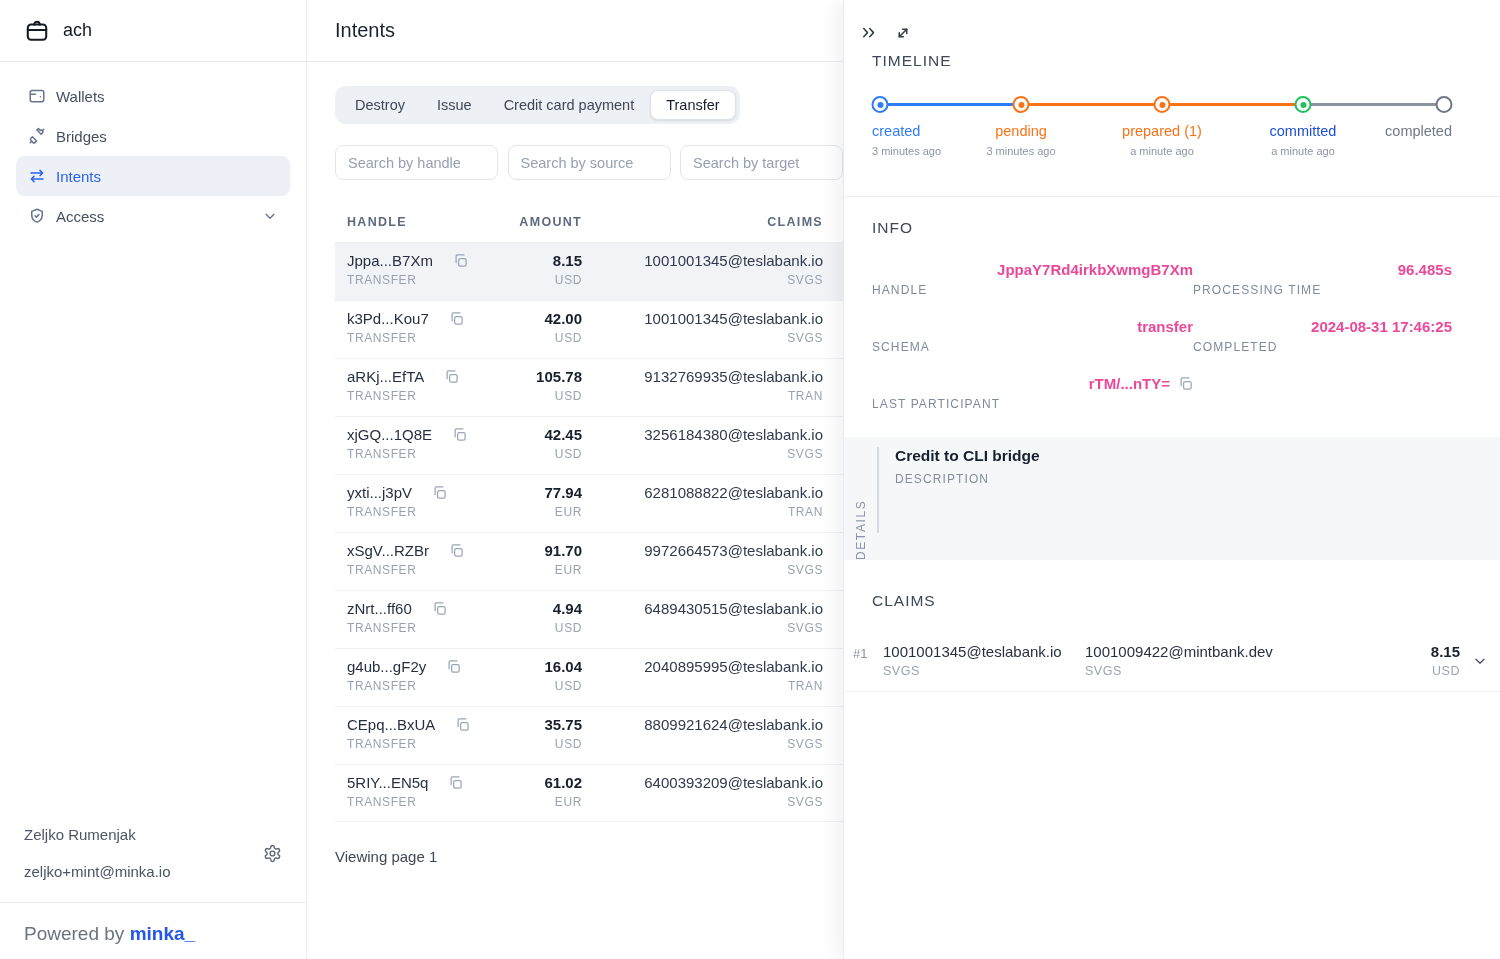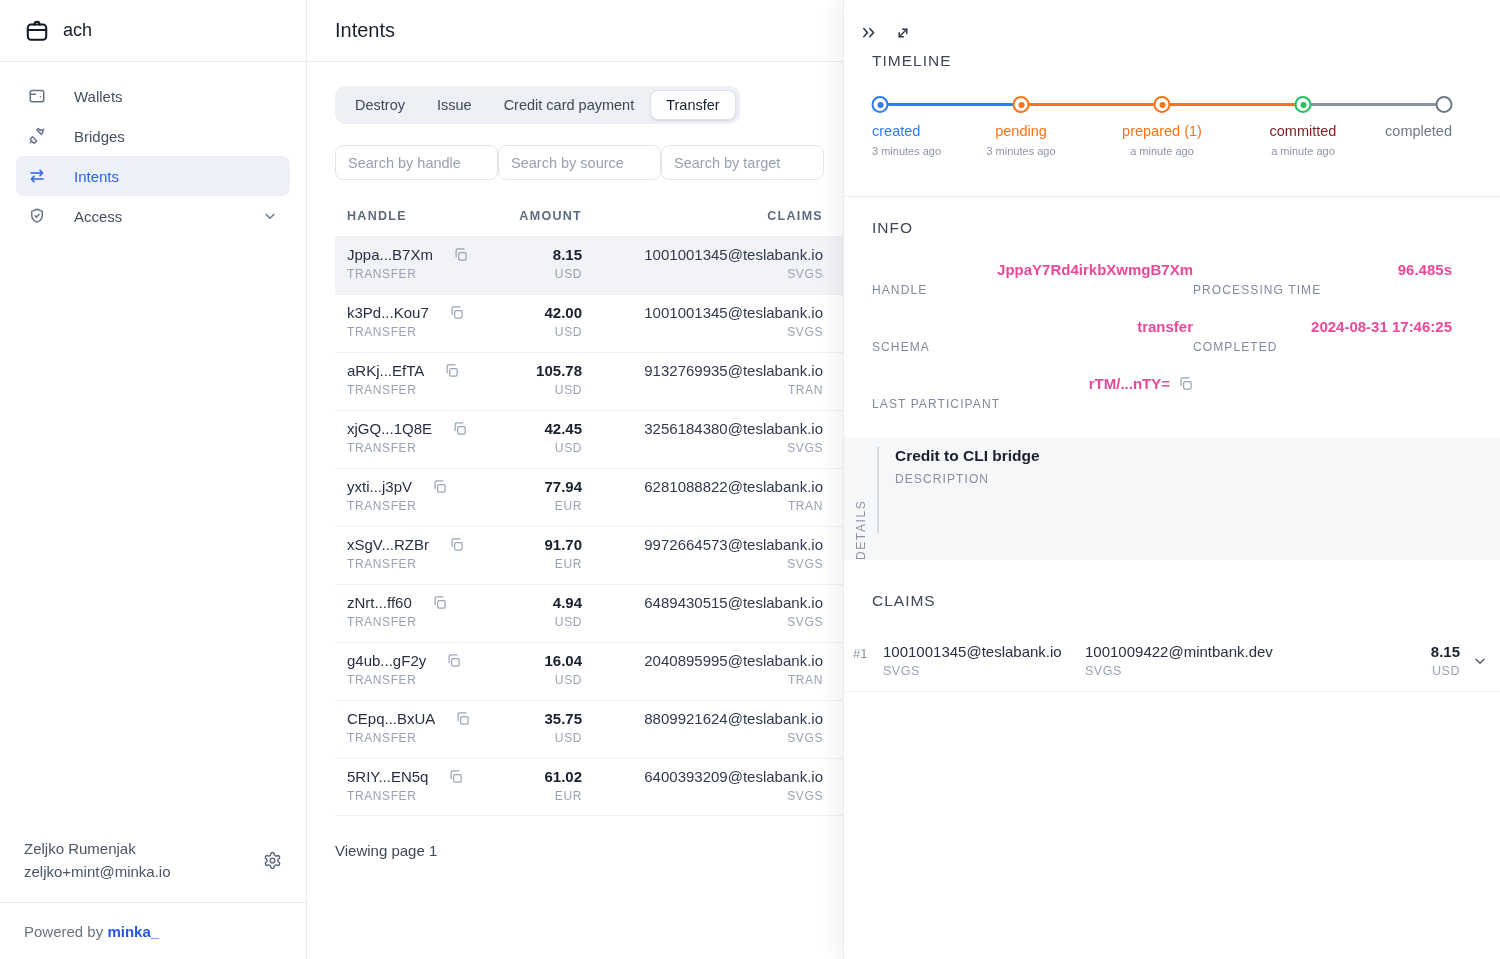--- a/index.html
+++ b/index.html
@@ -9,50 +9,50 @@
 
   
   .sidebar { flex:0 0 307px; width:307px; border-right:1px solid #e8eaee;
              display:flex; flex-direction:column; background:#fff; }
   .sb-header { height:62px; flex:0 0 62px; border-bottom:1px solid #e8eaee;
                display:flex; align-items:center; padding:0 24px; gap:13px; }
   .brand-icon { width:26px; height:26px; color:#151b26; flex:0 0 26px; }
   .brand-name { font-size:18px; color:#151b26; font-weight:500; }
   .nav { padding:14px 16px 0; }
   .nav-item { height:40px; border-radius:8px; display:flex; align-items:center;
-              gap:28px; padding:0 12px; font-size:15px; color:#45505f; cursor:pointer; }
+              gap:10px; padding:0 12px; font-size:15px; color:#45505f; cursor:pointer; }
   .nav-item .nicon { width:18px; height:18px; color:#67748a; display:flex; flex:0 0 18px; }
   .nav-item.active { background:#edf1f7; color:#2c63ea; }
   .nav-item.active .nicon { color:#2c63ea; }
   .nav-chevron { margin-left:auto; width:16px; height:16px; color:#67748a; }
   .sb-spacer { flex:1; }
   .sb-user { padding:16px 24px 22px; display:flex; align-items:center; }
-  .user-name  { font-size:15px; color:#4a5565; margin-bottom:6px; }
+  .user-name  { font-size:15px; color:#4a5565; margin-bottom:20px; }
   .user-email { font-size:15px; color:#4a5565; }
   .user-lines { flex:1; }
   .gear-btn { width:19px; height:19px; color:#5b6576; cursor:pointer; }
   .sb-footer { border-top:1px solid #e8eaee; height:57px; padding:20px 24px 0;
-               font-size:15px; color:#6b7280; }
+               font-size:19px; color:#6b7280; }
   .sb-footer .brand-link { color:#2456e8; font-weight:700; cursor:pointer; }
 
   
   .main { flex:1 1 auto; min-width:0; overflow:hidden; display:flex; flex-direction:column; }
   .main-header { height:62px; flex:0 0 62px; border-bottom:1px solid #e8eaee;
                  display:flex; align-items:center; padding:0 28px; }
   .page-title { font-size:20px; color:#1a2230; font-weight:500; }
   .main-body { padding:24px 0 0 28px; }
 
   .tabs { display:inline-flex; background:#edf0f4; border-radius:10px; padding:4px;
           margin-bottom:21px; }
   .tab { padding:7px 16px; font-size:14.5px; color:#3e4857; border-radius:8px;
          white-space:nowrap; cursor:pointer; }
   .tab.active { background:#fff; border:1px solid #dde2e9; padding:6px 15px;
                 box-shadow:0 1px 2px rgba(16,24,40,.10); color:#15202e; }
 
-  .search-row { display:flex; margin-bottom:17px; }
+  .search-row { display:flex; margin-bottom:23px;justify-content:space-between; }
   .search-input { width:163px; height:35px; flex:0 0 163px; border:1px solid #e2e6ec;
                   border-radius:8px; font-size:14.5px; color:#2b3445; padding:0 12px;
                   outline:none; background:#fff; font-family:inherit; }
   .search-input::placeholder { color:#96a0b1; }
 
   .table { width:508px; }
   .thead { display:grid; grid-template-columns:150px 85px 1fr;
            padding:12px 20px 13px 12px; font-size:12.5px; letter-spacing:1.3px;
            color:#5e6a7e; font-weight:700; }
   .th-amount, .th-source { text-align:right; }
@@ -532,21 +532,21 @@
                 <div class="tl-label" style="color: rgb(249, 115, 22);">prepared (1)</div>
                 <div class="tl-time">a minute ago</div>
               </span>
             </div>
 
             <div class="tl-step" style="left: 75%;">
               <span class="tl-ring" style="border-color: rgb(33, 193, 94);">
                 <span class="tl-dot" style="background: rgb(33, 193, 94);"></span>
               </span>
               <span class="tl-text">
-                <div class="tl-label" style="color: #7f1d1d;">committed</div>
+                <div class="tl-label" style="color: #1d4ed8;">committed</div>
                 <div class="tl-time">a minute ago</div>
               </span>
             </div>
 
             <div class="tl-step last" style="left: 100%;">
               <span class="tl-ring" style="border-color: rgb(110, 120, 135);"></span>
               <span class="tl-text">
                 <div class="tl-label" style="color: rgb(110, 120, 135);">completed</div>
                 <div class="tl-time"></div>
               </span>

